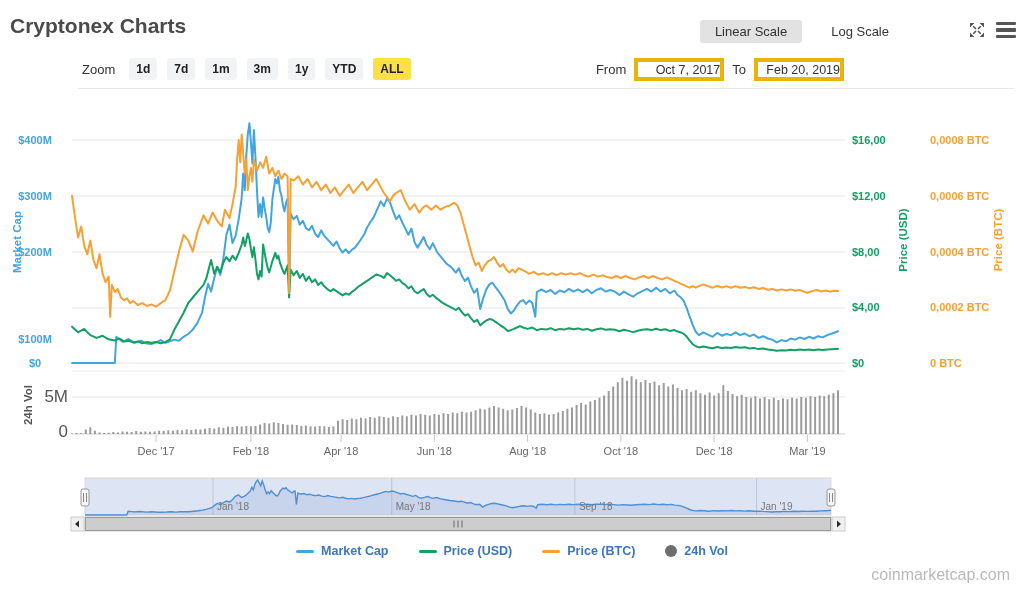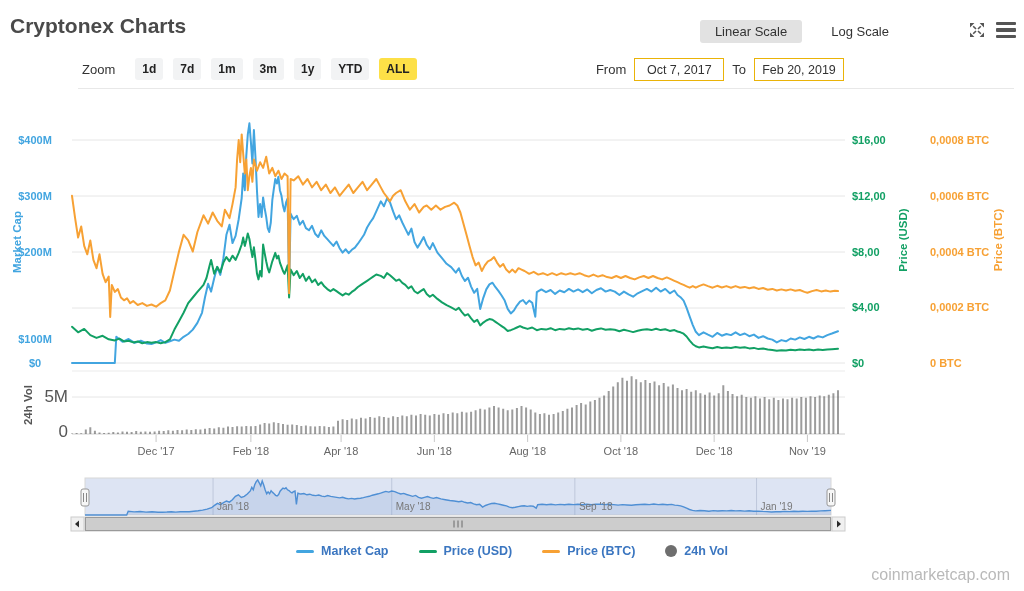--- a/index.html
+++ b/index.html
@@ -14,29 +14,29 @@
   
   #scale-toggle { top:20px; right:120px; display:flex; gap:14px; align-items:center; font-size:13px; color:#333; }
   .scale-btn { padding:4px 15px; border-radius:3px; cursor:pointer; }
   .scale-btn.active { background:#e2e2e2; }
   #expand-icon { top:21px; right:38px; width:18px; height:18px; cursor:pointer; }
   #menu-icon { top:22px; right:8px; width:20px; height:16px; cursor:pointer; display:flex; flex-direction:column; justify-content:space-between; }
   #menu-icon span { display:block; height:3.2px; background:#555; border-radius:1px; }
 
   
   #zoom-row { left:82px; top:58px; display:flex; align-items:center; gap:10px; }
-  #zoom-label { font-size:13px; color:#333; margin-right:10px; }
+  #zoom-label { font-size:13px; color:#333; margin-right:4px; }
   .range-btn { font-size:12px; font-weight:600; color:#222; background:#f2f3f4; border:none;
     padding:4px 7px; border-radius:3px; cursor:pointer; font-family:"Liberation Sans", sans-serif; }
   .range-btn.active { background:#fde047; }
 
   
   #date-row { right:180px; top:58px; display:flex; align-items:center; gap:8px; font-size:13px; color:#333; }
-  .date-input { width:90px; height:23px; border:1px solid #eab308; font-size:12.5px; color:#333;
-    text-align:center; font-family:"Liberation Sans", sans-serif; background:#fff; }
+  .date-input { width:90px; height:23px; border:4px solid #eab308; font-size:12.5px; color:#333;
+    text-align:right; font-family:"Liberation Sans", sans-serif; background:#fff; }
 
   #header-divider { left:78px; top:88px; width:936px; height:1px; background:#e8e8e8; }
 
   #chart-svg { left:0; top:0; }
 
   
   .ytick { position:absolute; font-size:11px; font-weight:600; line-height:14px; }
   .ytick.right { text-align:left; }
   .ytick.left { width:66px; text-align:center; }
   .mcap-c { color:#42a5e0; }
@@ -169,21 +169,21 @@
       <span class="ytick right btc-c" style="left: 930px; top: 356px;">0 BTC</span>
       <span class="vol-tick" style="left: 2px; top: 390px;">5M</span>
       <span class="vol-tick" style="left: 2px; top: 425px;">0</span>
       <span class="xtick-label" style="left: 121.092px; top: 445px;">Dec '17</span>
       <span class="xtick-label" style="left: 215.886px; top: 445px;">Feb '18</span>
       <span class="xtick-label" style="left: 306.094px; top: 445px;">Apr '18</span>
       <span class="xtick-label" style="left: 399.359px; top: 445px;">Jun '18</span>
       <span class="xtick-label" style="left: 492.625px; top: 445px;">Aug '18</span>
       <span class="xtick-label" style="left: 585.89px; top: 445px;">Oct '18</span>
       <span class="xtick-label" style="left: 679.156px; top: 445px;">Dec '18</span>
-      <span class="xtick-label" style="left: 772.421px; top: 445px;">Nov '19</span>
+      <span class="xtick-label" style="left: 772.421px; top: 445px;">Mar '19</span>
       <span class="nav-label" style="left: 217.056px; top: 501px;">Jan '18</span>
       <span class="nav-label" style="left: 395.739px; top: 501px;">May '18</span>
       <span class="nav-label" style="left: 578.888px; top: 501px;">Sep '18</span>
       <span class="nav-label" style="left: 760.549px; top: 501px;">Jan '19</span>
     </div>
 
   <div id="mcap-title" class="axis-title mcap-c">Market Cap</div>
   <div id="usd-title" class="axis-title usd-c">Price (USD)</div>
   <div id="btc-title" class="axis-title btc-c">Price (BTC)</div>
   <div id="vol-title" class="axis-title">24h Vol</div>

